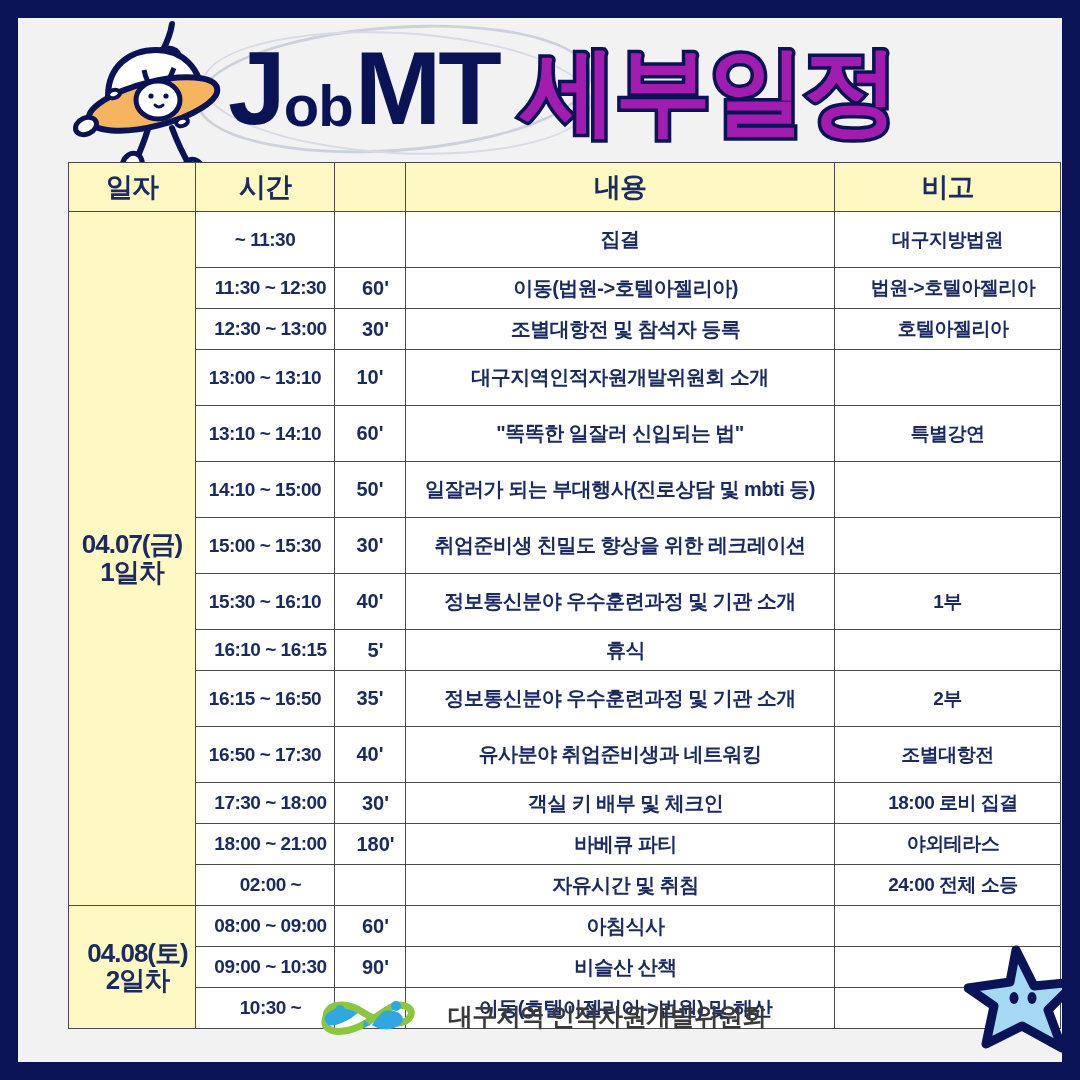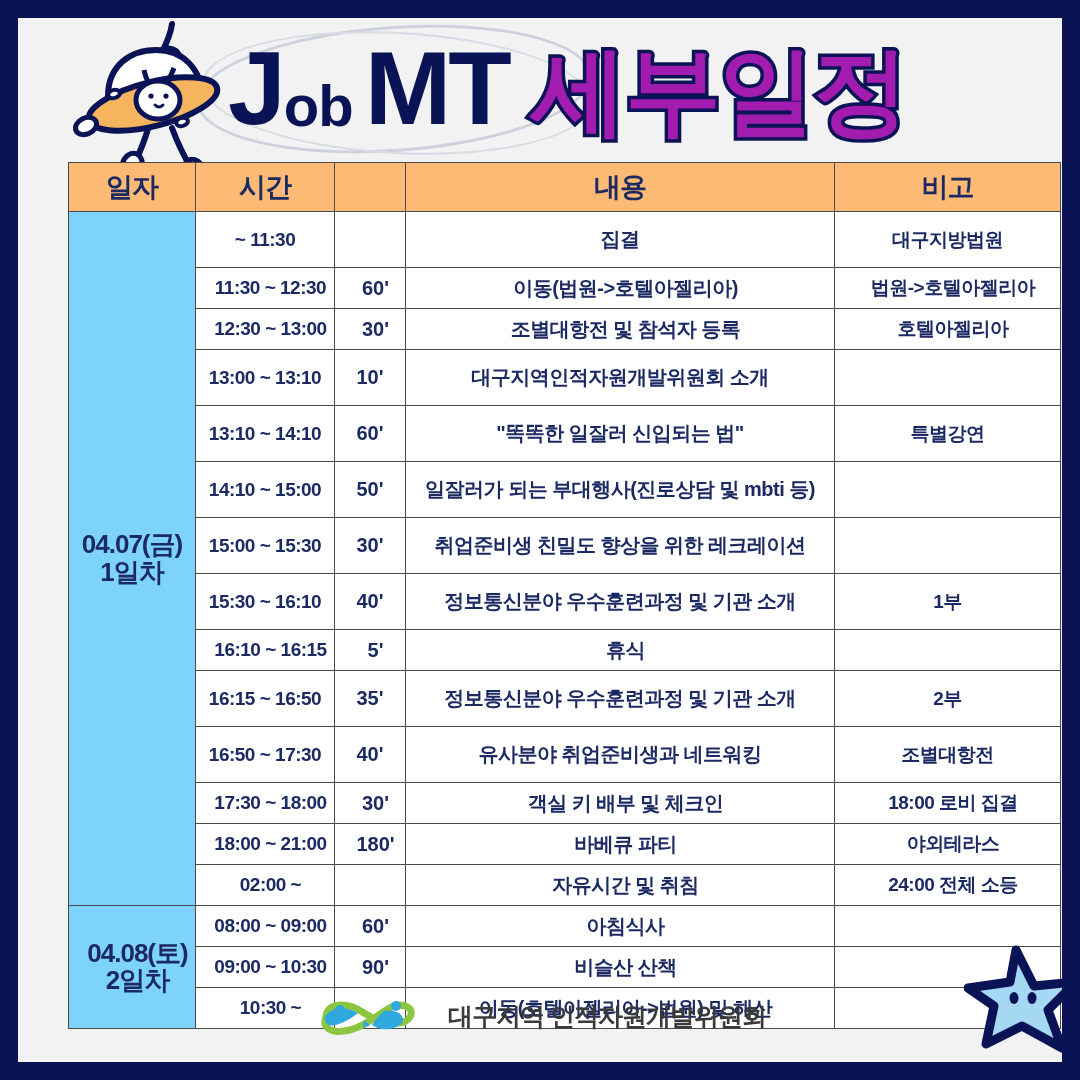--- a/index.html
+++ b/index.html
@@ -38,21 +38,21 @@
   .t-j{
     font-size:104px;font-weight:bold;color:#0a1355;
     line-height:1;letter-spacing:-2px;
   }
   .t-ob{
     font-size:58px;font-weight:bold;color:#0a1355;
     line-height:1;letter-spacing:-1px;position:relative;top:2px;
   }
   .t-mt{
     font-size:104px;font-weight:bold;color:#0a1355;
-    line-height:1;letter-spacing:-3px;margin-left:12px;text-align:center;
+    line-height:1;letter-spacing:-3px;margin-left:2px;text-align:center;
   }
   .t-kor{
     font-size:96px;font-weight:bold;line-height:1;
     color:#a21caf;margin-left:22px;letter-spacing:-2px;
     -webkit-text-stroke:7px #0a1355;
     paint-order:stroke fill;
   }
 
   
   .ufo{position:absolute;left:34px;top:0px;width:200px;height:200px;}
@@ -70,33 +70,33 @@
   .sched td,.sched th{
     border:1px solid #4a4a4a;
     color:#1c2a63;
     font-weight:bold;
     text-align:center;
     vertical-align:middle;
     padding:0 4px;
     background:#ffffff;
   }
   .sched th{
-    background:#fdba74;
+    background:#fef9c3;
     font-size:27px;
     height:48px;
     letter-spacing:-1px;
   }
   .c-date{width:118px;}
   .c-time{width:130px;}
   .c-dur{width:62px;}
   .c-body{width:420px;}
   .c-note{width:217px;}
 
   td.date-cell{
-    background:#7dd3fc;
+    background:#fef9c3;
     font-size:26px;
     line-height:1.05;
     letter-spacing:-1px;
   }
   td.time-cell{font-size:19px;letter-spacing:-0.5px;}
   td.dur-cell{font-size:20px;}
   td.body-cell{font-size:20px;letter-spacing:-0.5px;}
   td.note-cell{font-size:19px;letter-spacing:-0.5px;}
 
   tr.r-tall td{height:55px;}

